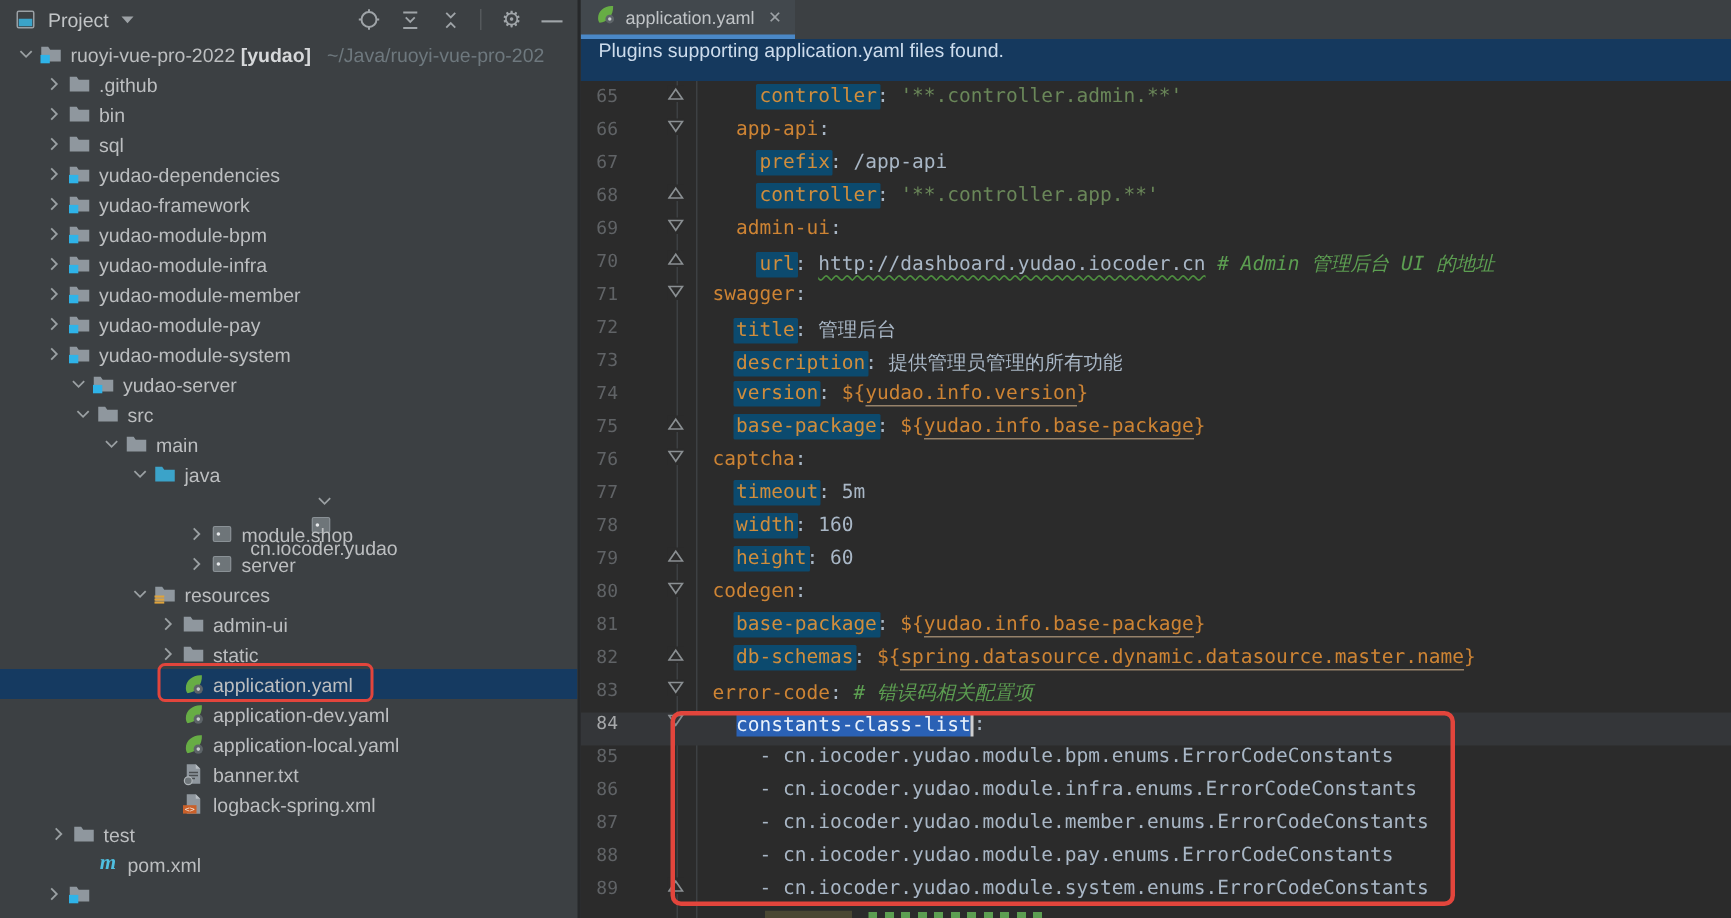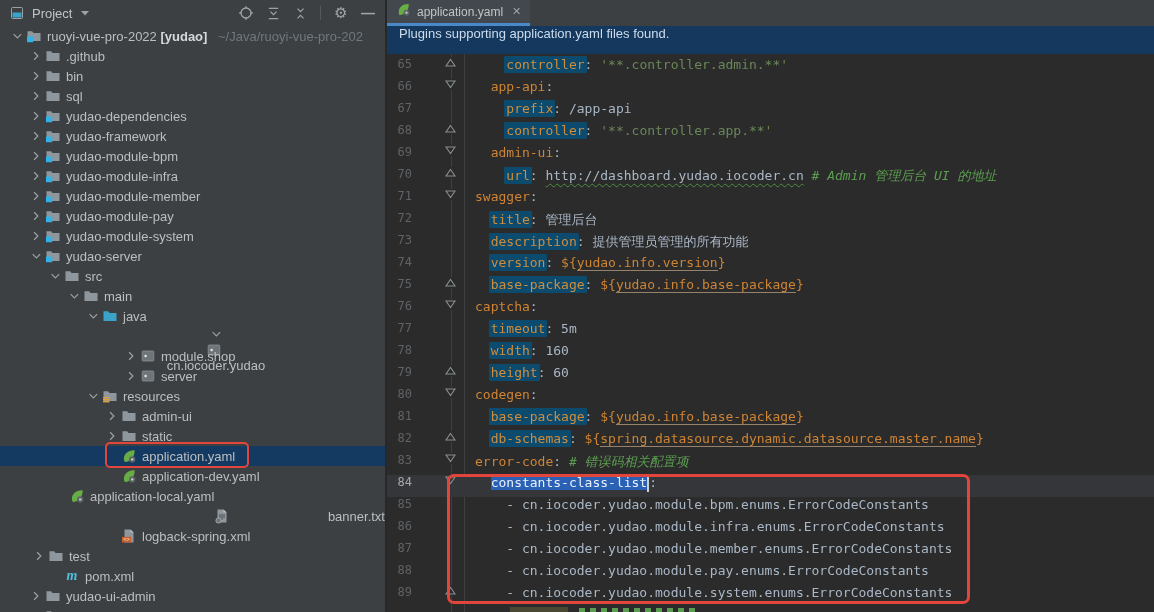--- a/index.html
+++ b/index.html
@@ -269,21 +269,21 @@
             </svg>
           </span>
           <span class="ticon">
             <svg width="16" height="16" viewBox="0 0 16 16">
               <path d="M1.5 3.2h4.6l1.4 1.9H14.5V13H1.5Z" fill="#8F979E"></path>
               <rect x="1" y="8.6" width="6.2" height="5.6" fill="#2FB3E8"></rect>
             </svg>
           </span>
           <span class="tlabel">yudao-module-system</span>
         </div>
-        <div class="trow" style="padding-left: 27px;">
+        <div class="trow" style="padding-left: 43px;">
           <span class="tchev">
             <svg width="12" height="12" viewBox="0 0 16 16" fill="none" stroke="#9BA0A3" stroke-width="1.6">
               <path d="M3.5 5.5 8.5 10.5 13.5 5.5"></path>
             </svg>
           </span>
           <span class="ticon">
             <svg width="16" height="16" viewBox="0 0 16 16">
               <path d="M1.5 3.2h4.6l1.4 1.9H14.5V13H1.5Z" fill="#8F979E"></path>
               <rect x="1" y="8.6" width="6.2" height="5.6" fill="#2FB3E8"></rect>
             </svg>
@@ -433,32 +433,32 @@
           <span class="tchev"></span>
           <span class="ticon">
             <svg width="16" height="16" viewBox="0 0 16 16">
               <path d="M13.6 2.2 C8 1.6 2.8 5.4 2.9 10.8 c0 1.5 .5 2.6 1.1 3.3 C9.6 13.6 14 8.8 13.6 2.2 Z" fill="#67AD45"></path>
               <circle cx="11.2" cy="11.4" r="3.1" fill="#5D6468"></circle>
               <circle cx="11.2" cy="11.4" r="1.2" fill="#C7CBCE"></circle>
             </svg>
           </span>
           <span class="tlabel">application-dev.yaml</span>
         </div>
-        <div class="trow" style="padding-left: 51px;">
+        <div class="trow" style="padding-left: 103px;">
           <span class="tchev"></span>
           <span class="ticon">
             <svg width="16" height="16" viewBox="0 0 16 16">
               <path d="M13.6 2.2 C8 1.6 2.8 5.4 2.9 10.8 c0 1.5 .5 2.6 1.1 3.3 C9.6 13.6 14 8.8 13.6 2.2 Z" fill="#67AD45"></path>
               <circle cx="11.2" cy="11.4" r="3.1" fill="#5D6468"></circle>
               <circle cx="11.2" cy="11.4" r="1.2" fill="#C7CBCE"></circle>
             </svg>
           </span>
           <span class="tlabel">application-local.yaml</span>
         </div>
-        <div class="trow" style="padding-left: 103px; justify-content: space-between;">
+        <div class="trow" style="padding-left: 103px;">
           <span class="tchev"></span>
           <span class="ticon">
             <svg width="16" height="16" viewBox="0 0 16 16">
               <path d="M3.5 1.5h6l3 3v10h-9Z" fill="#8F979E"></path>
               <path d="M9.5 1.5v3h3Z" fill="#B7BDC2"></path>
               <g stroke="#4A4E51" stroke-width="1">
                 <path d="M5 7h6M5 9h6M5 11h4"></path>
               </g>
               <circle cx="4.5" cy="12.5" r="2.6" fill="#6E7579" stroke="#AEB4B8" stroke-width="0.8"></circle>
             </svg>
@@ -489,33 +489,20 @@
             </svg>
           </span>
           <span class="tlabel">test</span>
         </div>
         <div class="trow" style="padding-left: 46px;">
           <span class="tchev"></span>
           <span class="ticon">
             <span class="mvn">m</span>
           </span>
           <span class="tlabel">pom.xml</span>
-        </div>
-        <div class="trow" style="padding-left: 27px;">
-          <span class="tchev">
-            <svg width="12" height="12" viewBox="0 0 16 16" fill="none" stroke="#9BA0A3" stroke-width="1.6">
-              <path d="M5.5 3 10.5 8 5.5 13"></path>
-            </svg>
-          </span>
-          <span class="ticon">
-            <svg width="16" height="16" viewBox="0 0 16 16">
-              <path d="M1.5 3.2h4.6l1.4 1.9H14.5V13H1.5Z" fill="#8F979E"></path>
-            </svg>
-          </span>
-          <span class="tlabel">yudao-ui-admin</span>
         </div>
         <div class="trow" style="padding-left: 27px;">
           <span class="tchev">
             <svg width="12" height="12" viewBox="0 0 16 16" fill="none" stroke="#9BA0A3" stroke-width="1.6">
               <path d="M5.5 3 10.5 8 5.5 13"></path>
             </svg>
           </span>
           <span class="ticon">
             <svg width="16" height="16" viewBox="0 0 16 16">
               <path d="M1.5 3.2h4.6l1.4 1.9H14.5V13H1.5Z" fill="#8F979E"></path>

